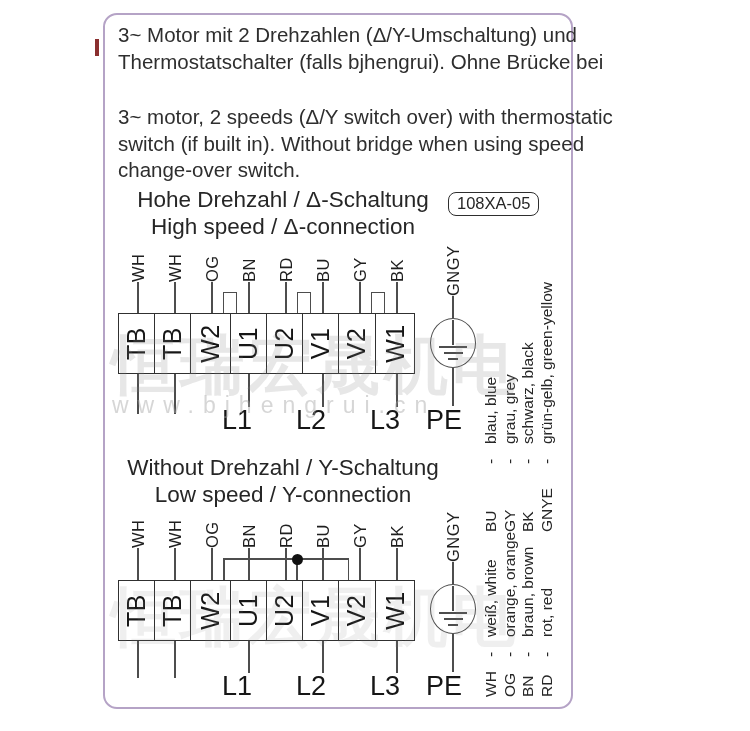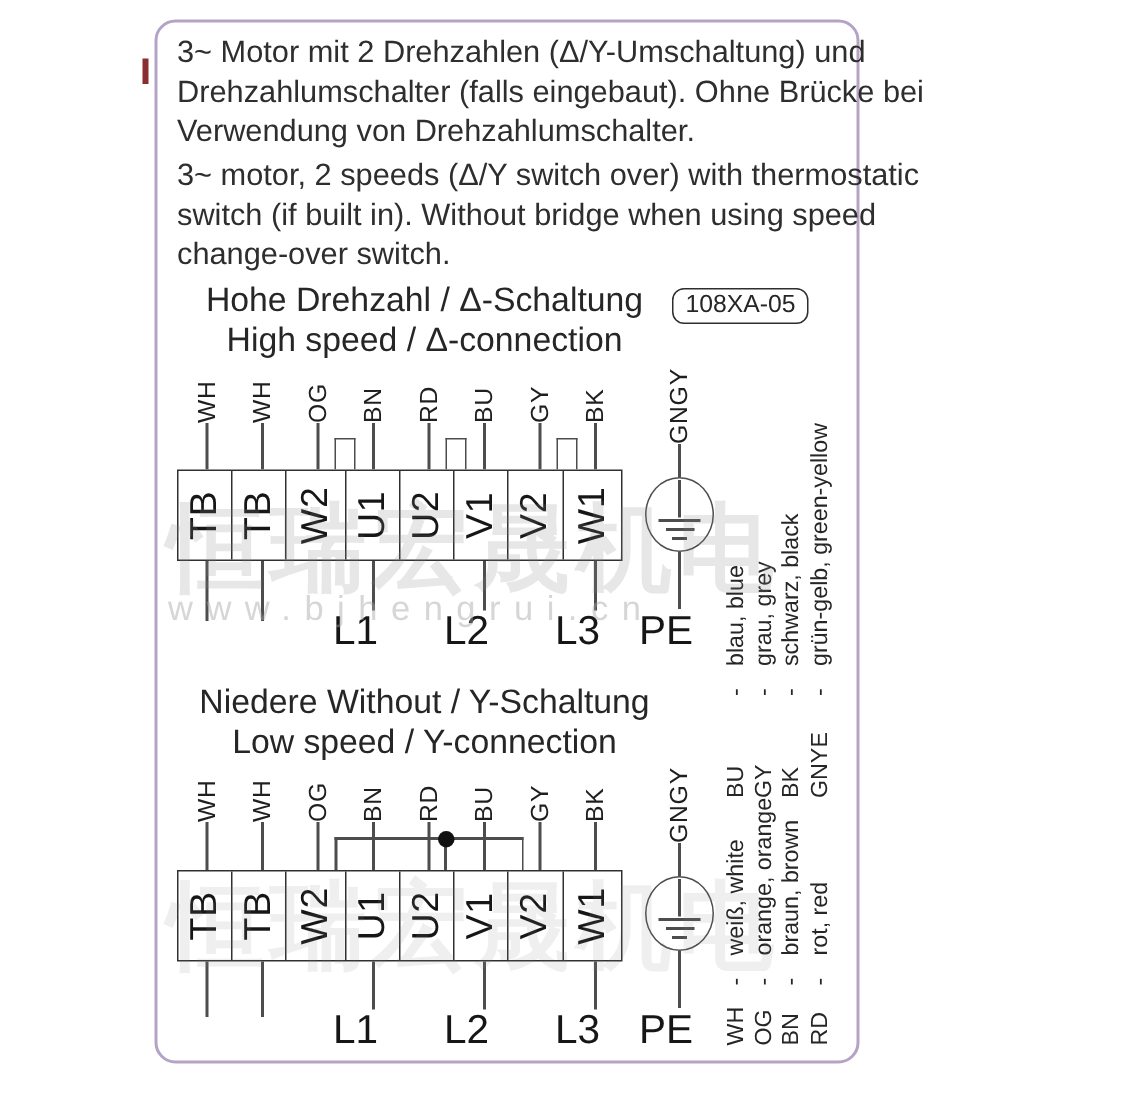--- a/index.html
+++ b/index.html
@@ -35,22 +35,21 @@
 </head>
 <body>
 
 <div id="stage">
 
   <div class="abs frame" style="left:103px;top:13px;width:470px;height:696px;"></div>
   <div class="abs" style="left:95px;top:39px;width:4px;height:17px;background:#8a2f2f;"></div>
 
   <div class="abs" style="left:118px;top:22px;">
     <div class="introline">3~ Motor mit 2 Drehzahlen (Δ/Y-Umschaltung) und</div>
-    <div class="introline">Drehzahlumschalter (falls eingebaut). Ohne Brücke bei</div>
-    <div class="introline">Verwendung von Drehzahlumschalter.</div>
+    <div class="introline">Thermostatschalter (falls bjhengrui). Ohne Brücke bei</div>
   </div>
   <div class="abs" style="left:118px;top:104px;">
     <div class="introline">3~ motor, 2 speeds (Δ/Y switch over) with thermostatic</div>
     <div class="introline">switch (if built in). Without bridge when using speed</div>
     <div class="introline">change-over switch.</div>
   </div>
 
   <div class="abs" style="left:118px;top:186px;width:330px;">
     <div class="heading">Hohe Drehzahl / Δ-Schaltung</div>
     <div class="heading">High speed / Δ-connection</div>
@@ -144,21 +143,21 @@
         <span>schwarz, black</span>
       </div>
     <div class="lrow">
         <span class="abbr">GNYE</span>
         <span class="dash">-</span>
         <span>grün-gelb, green-yellow</span>
       </div>
   </div>
 
   <div class="abs" style="left:118px;top:454px;width:330px;">
-    <div class="heading">Niedere Without / Y-Schaltung</div>
+    <div class="heading">Without Drehzahl / Y-Schaltung</div>
     <div class="heading">Low speed / Y-connection</div>
   </div>
 
   <div class="abs vtext" style="left:128px;top:510px;width:20px;height:38px;">WH</div>
   <div class="abs vtext" style="left:165px;top:510px;width:20px;height:38px;">WH</div>
   <div class="abs vtext" style="left:202px;top:510px;width:20px;height:38px;">OG</div>
   <div class="abs vtext" style="left:239px;top:510px;width:20px;height:38px;">BN</div>
   <div class="abs vtext" style="left:276px;top:510px;width:20px;height:38px;">RD</div>
   <div class="abs vtext" style="left:313px;top:510px;width:20px;height:38px;">BU</div>
   <div class="abs vtext" style="left:350px;top:510px;width:20px;height:38px;">GY</div>

